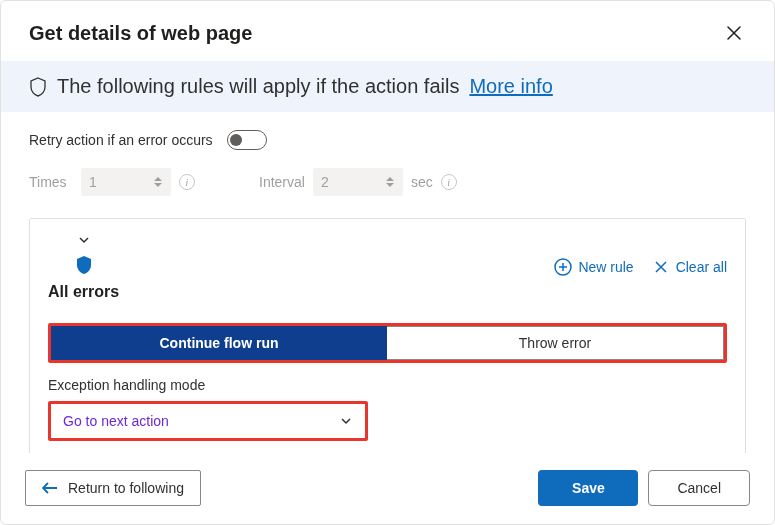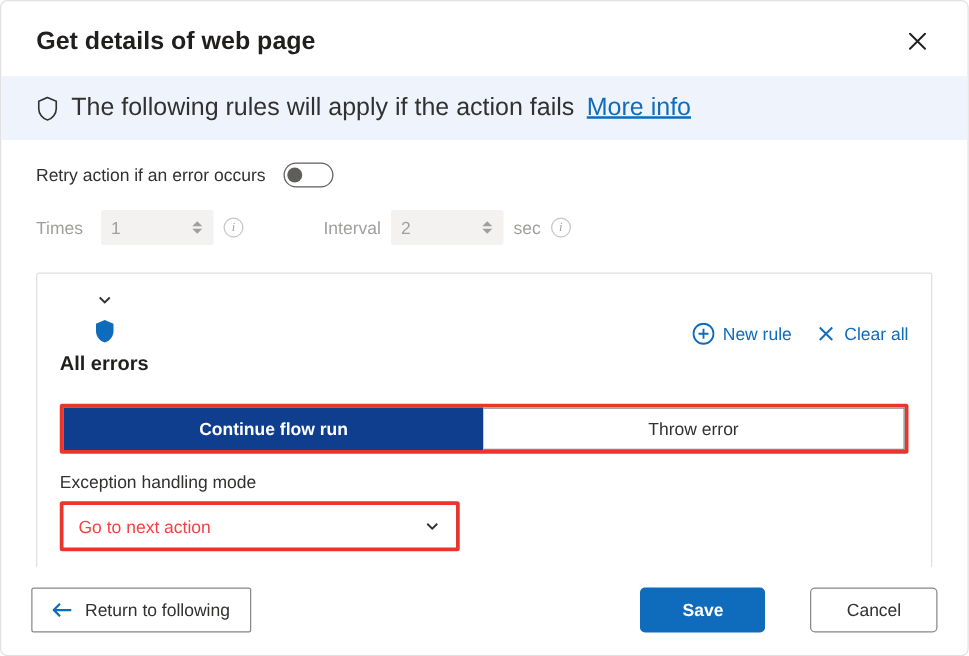--- a/index.html
+++ b/index.html
@@ -40,30 +40,30 @@
   .link-btn { display: flex; align-items: center; gap: 6px; color: #0f6cbd; cursor: pointer; }
   .link-btn svg { width: 18px; height: 18px; stroke: #0f6cbd; fill: none; stroke-width: 1.5; }
   
   .mode-toggle { display: flex; border: 3px solid #e9352c; border-radius: 2px; margin-bottom: 14px; }
   .mode-btn { flex: 1; height: 34px; display: flex; align-items: center; justify-content: center; font-size: 14px; cursor: pointer; }
   .mode-btn.active { background: #0f3e8f; color: #fff; font-weight: 600; }
   .mode-btn.inactive { background: #fff; color: #323130; border: 1px solid #8a8886; border-left: none; }
   
   .ehm-label { font-size: 14px; color: #323130; margin-bottom: 8px; }
   .dropdown { border: 3px solid #e9352c; border-radius: 2px; height: 40px; display: flex; align-items: center; justify-content: space-between; padding: 0 12px; width: 320px; cursor: pointer; }
-  .dropdown span { font-size: 14px; color: #ef4444; }
+  .dropdown span { font-size: 14px; color: #6d28d9; }
   .dropdown svg { width: 14px; height: 14px; stroke: #323130; stroke-width: 1.5; fill: none; }
   
   .footer { display: flex; align-items: center; justify-content: space-between; padding: 16px 24px 18px 24px; border-top: 1px solid transparent; }
   .back-btn { display: flex; align-items: center; gap: 10px; border: 1px solid #8a8886; border-radius: 2px; height: 36px; padding: 0 16px; font-size: 14px; color: #323130; cursor: pointer; background: #fff; }
   .back-btn svg { width: 16px; height: 14px; stroke: #0f6cbd; stroke-width: 1.8; fill: none; }
   .footer-right { display: flex; gap: 10px; }
   .btn { height: 36px; padding: 0 28px; border-radius: 4px; font-size: 14px; cursor: pointer; display: flex; align-items: center; justify-content: center; min-width: 100px; }
   .btn.primary { background: #0f6cbd; color: #fff; font-weight: 600; border: none; }
-  .btn.secondary { background: #fff; color: #323130; border: 1px solid #8a8886; margin-left: 26px; }
+  .btn.secondary { background: #fff; color: #323130; border: 1px solid #8a8886; }
 </style>
 </head>
 <body>
 
 <div class="header">
   <h1>Get details of web page</h1>
   <div class="close-btn">
     <svg viewBox="0 0 14 14">
         <path d="M1 1 L13 13 M13 1 L1 13" stroke-linecap="round"></path>
       </svg>

